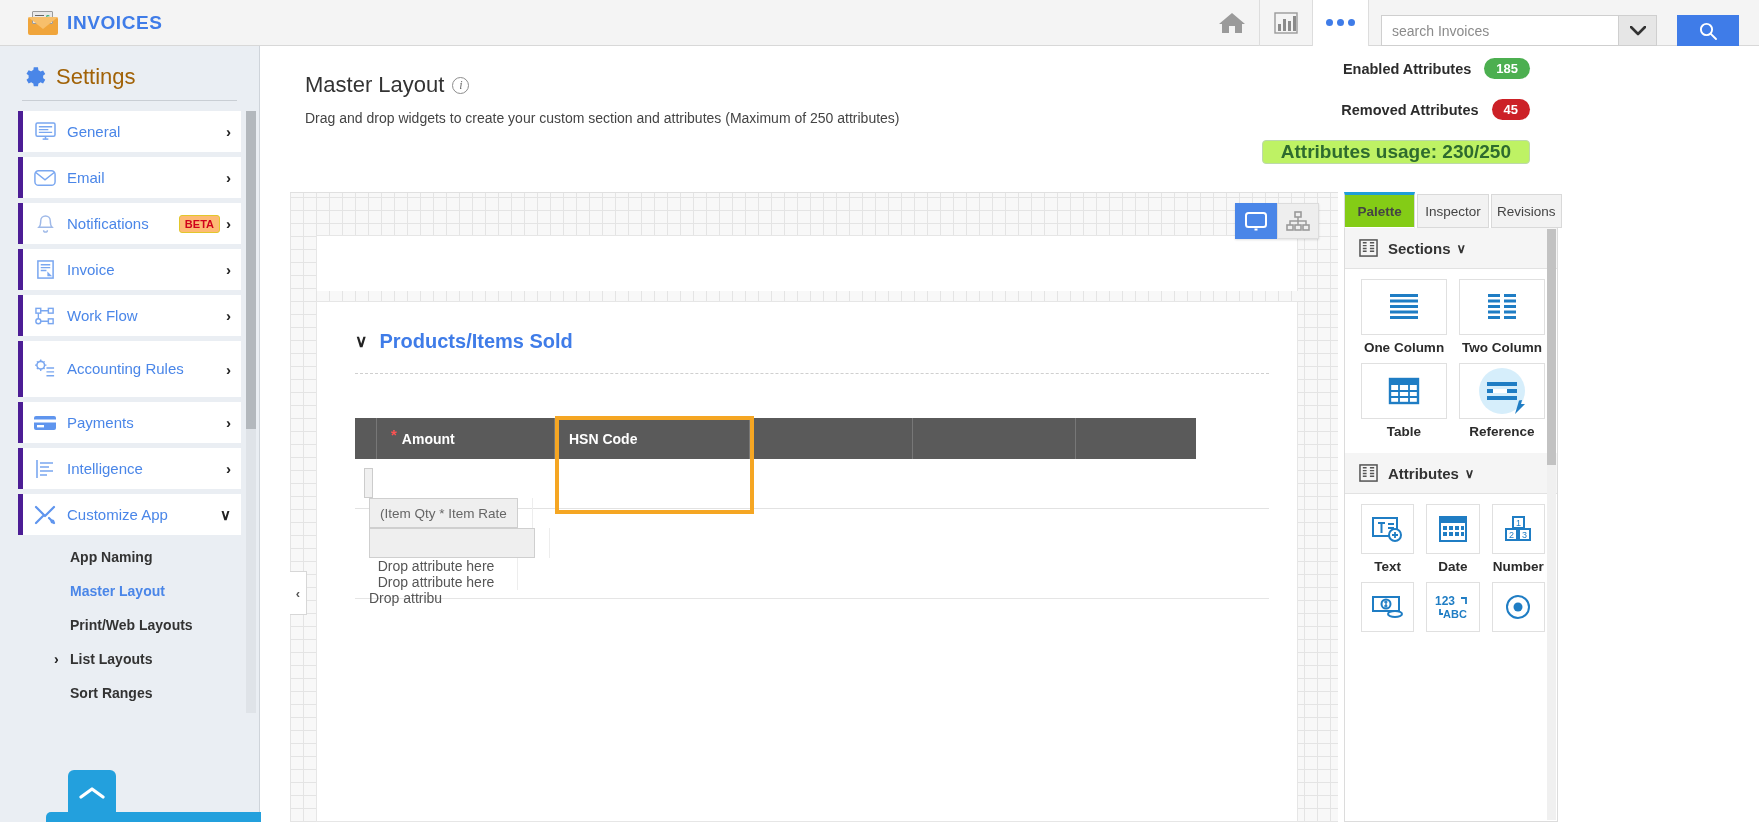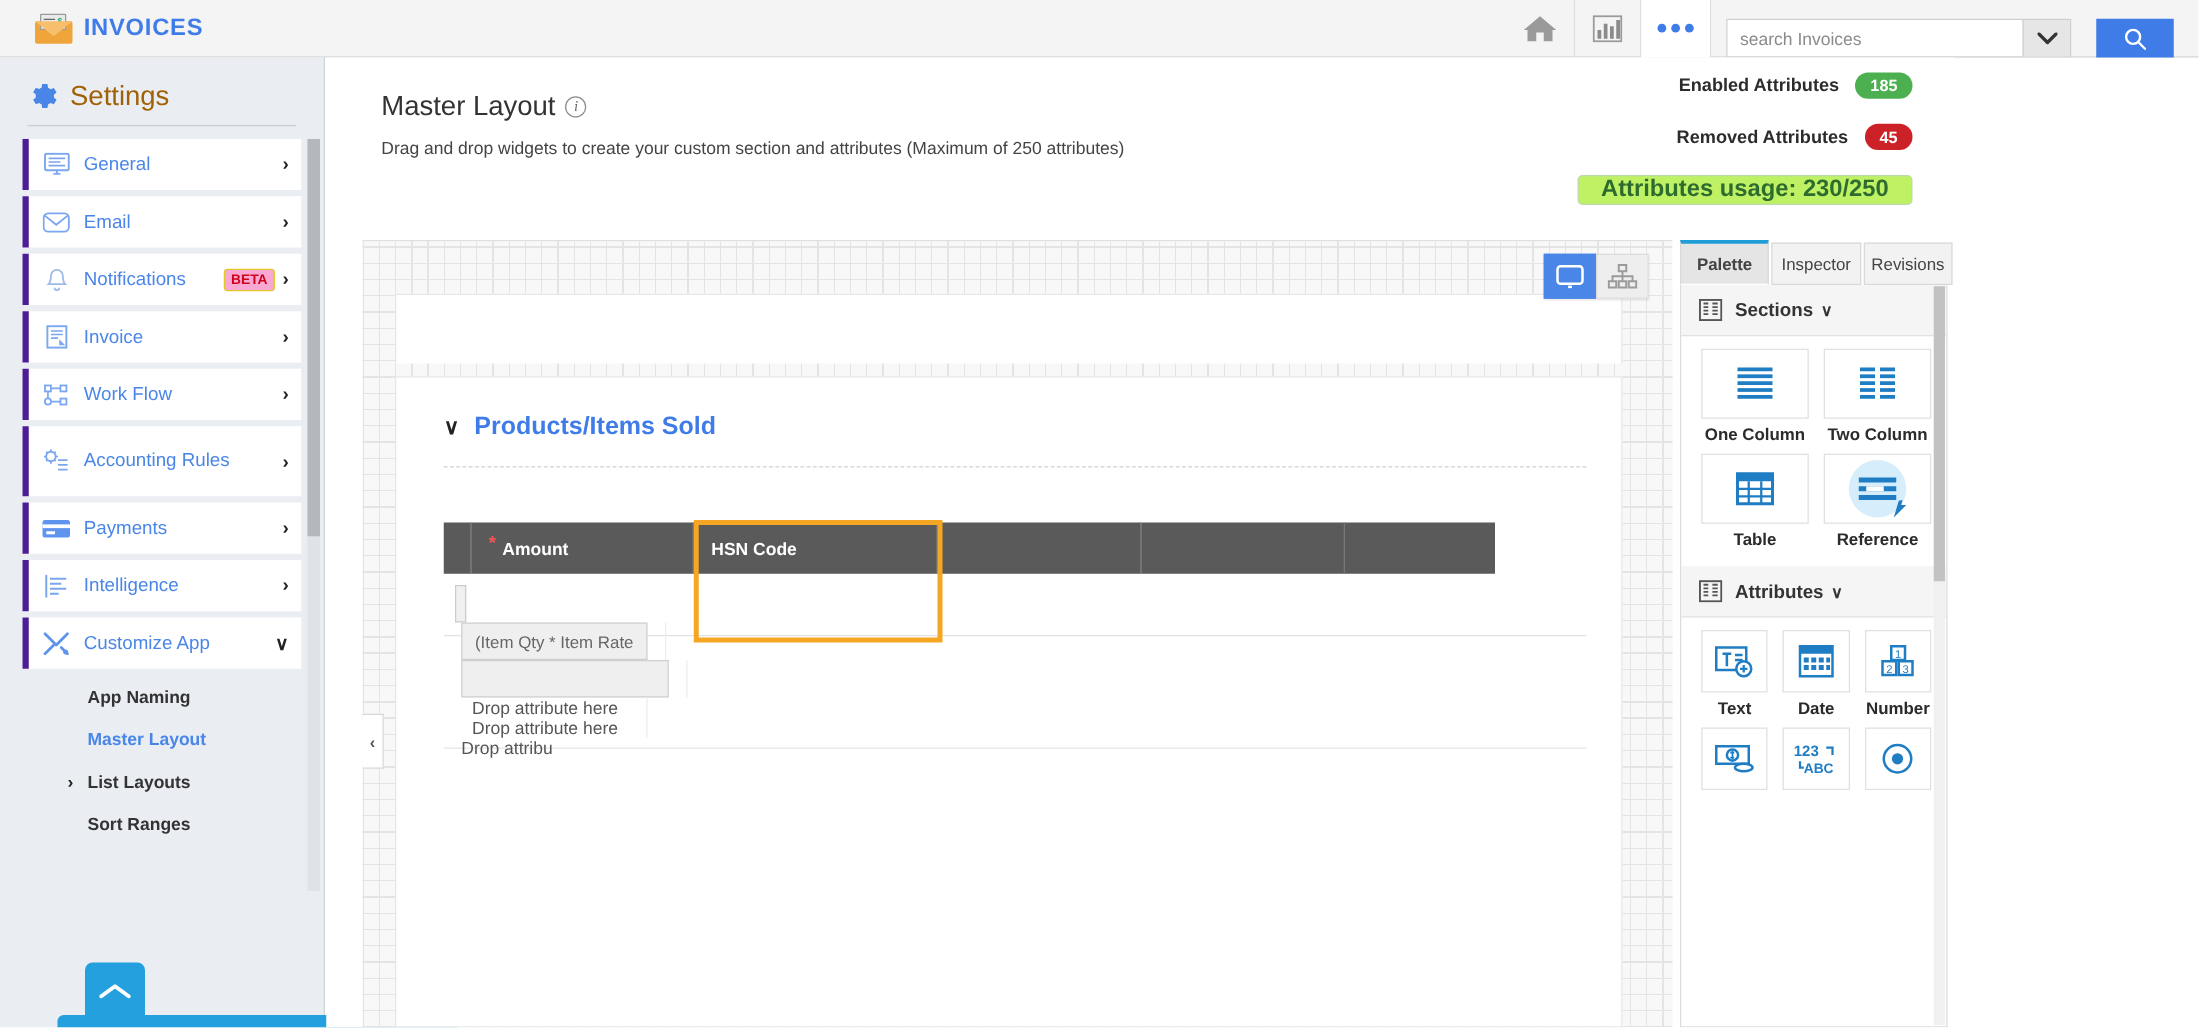--- a/index.html
+++ b/index.html
@@ -90,21 +90,21 @@
     border-left: 5px solid #4c1d95;
     display: flex; align-items: center; min-height: 41px; padding: 6px 10px 6px 0;
     cursor: pointer;
   }
   .nav-item.tall { min-height: 56px; }
   .nav-ico {
     width: 44px; display: flex; align-items: center; justify-content: center; flex: 0 0 44px;
   }
   .nav-label { color: #4a86e8; font-size: 15px; flex: 1; line-height: 1.15; }
   .badge-beta {
-    background: #f9a8d4; color: #d0021b; border: 1px solid #e2c72b; border-radius: 3px;
+    background: #fdba74; color: #d0021b; border: 1px solid #e2c72b; border-radius: 3px;
     font-size: 11px; font-weight: bold; padding: 2px 5px; margin-right: 2px;
   }
   .chev { color: #222; font-size: 15px; font-weight: bold; padding-left: 4px; }
 
   .sub-item {
     padding: 9px 0 9px 52px; font-size: 14px; font-weight: bold; color: #333; cursor: pointer;
     position: relative;
   }
   .sub-item.active { color: #4a86e8; }
   .sub-item .sub-chev { position: absolute; left: 36px; top: 9px; font-weight: bold; color: #222; }
@@ -227,21 +227,21 @@
   .right-panel {
     position: absolute; right: 0; top: 146px; width: 226px; bottom: 0; 
   }
   .tabs { display: flex; height: 36px; padding: 0 0 0 6px; align-items: flex-end; background: #fff;}
   .tab {
     flex: 1; height: 34px; display: flex; align-items: center; justify-content: center;
     font-size: 13.5px; color: #444; background: #f2f2f2; border: 1px solid #d9d9d9;
     margin-right: 2px; cursor: pointer;
   }
   .tab.active {
-    background: #e5e5e5; font-weight: bold; border-top: 3px solid #1f9ed8; border-bottom-color: #fff;
+    background: #84cc16; font-weight: bold; border-top: 3px solid #1f9ed8; border-bottom-color: #fff;
     height: 36px;
   }
   .panel-body {
     position: absolute; top: 36px; left: 6px; right: 6px; bottom: 0;
     border: 1px solid #dcdcdc; border-top: 0; background: #fff; overflow: hidden;
   }
   .group-head {
     display: flex; align-items: center; gap: 10px; padding: 11px 14px;
     background: #f5f5f5; border-bottom: 1px solid #e2e2e2;
     font-size: 15px; font-weight: bold; color: #333; cursor: pointer;
@@ -435,20 +435,23 @@
         </span>
         <span class="nav-label">Customize App</span>
         <span class="chev">∨</span>
       </div>
 
       <div class="sub-item">
         <span>App Naming</span>
       </div>
       <div class="sub-item active">
         <span>Master Layout</span>
+      </div>
+      <div class="sub-item">
+        <span>Print/Web Layouts</span>
       </div>
       <div class="sub-item">
         <span class="sub-chev">›</span>
         <span>List Layouts</span>
       </div>
       <div class="sub-item">
         <span>Sort Ranges</span>
       </div>
 
       <div class="nav-track"></div>

